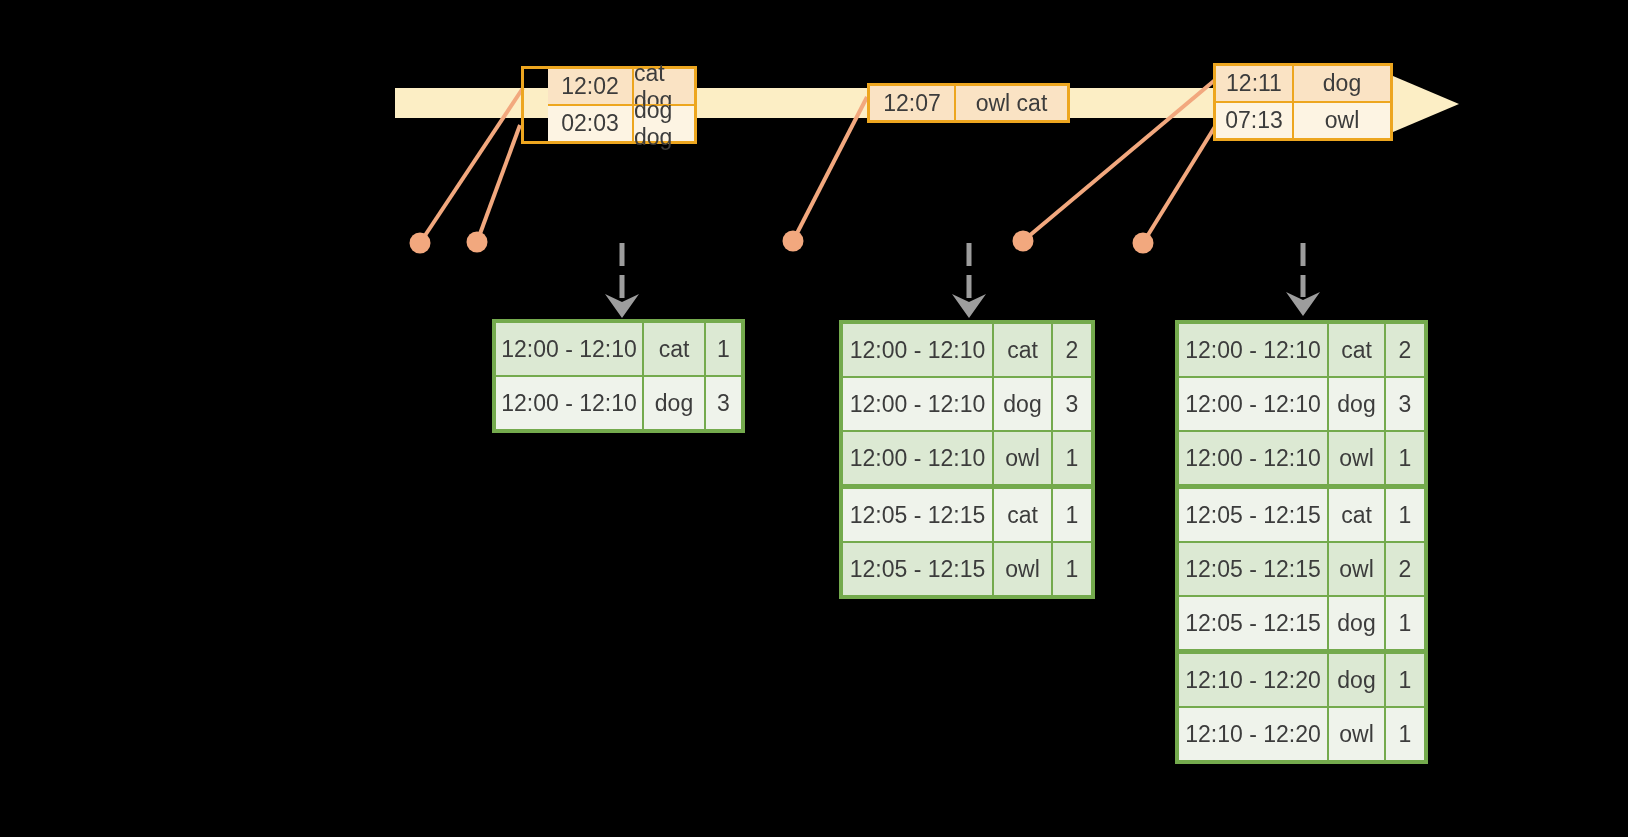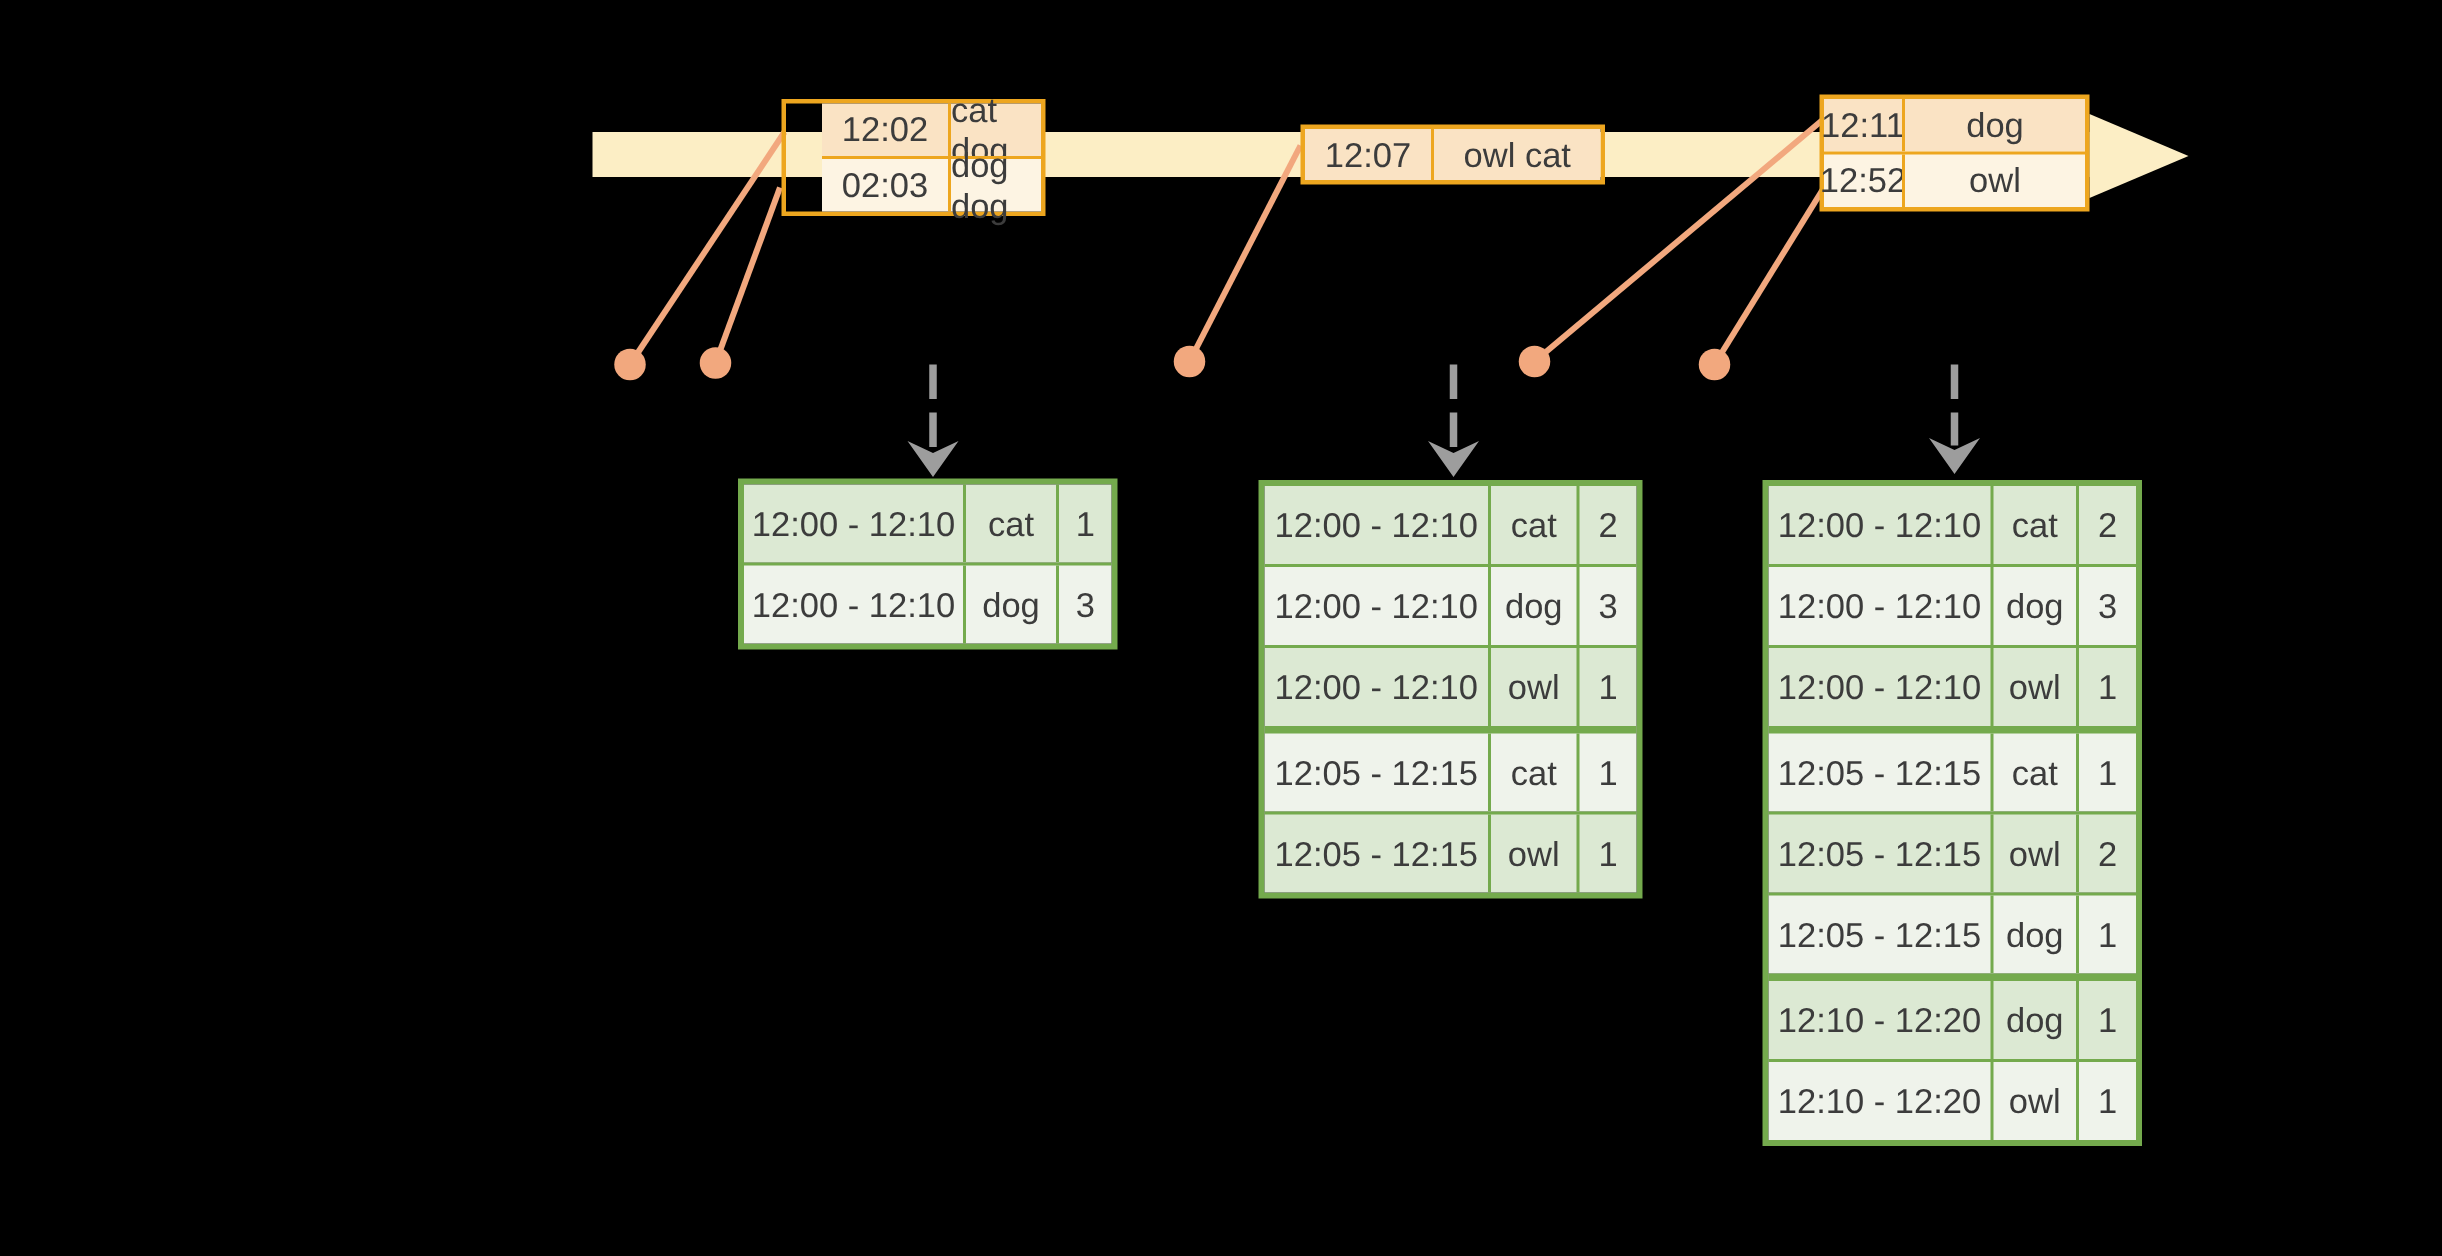--- a/index.html
+++ b/index.html
@@ -24,21 +24,21 @@
     display:flex;flex-direction:column;box-sizing:border-box;
   }
   .erow{display:flex;background:var(--event-row-light,#FDF4E3);}
   .erow.dark{background:var(--event-row-dark,#FAE3C4);}
   .erow + .erow{border-top:2px solid var(--event-border,#EDA61F);}
   .ecell{display:flex;align-items:center;justify-content:center;height:35px;box-sizing:border-box;}
   .ecell.words{flex:1;border-left:2px solid var(--event-border,#EDA61F);}
   #et1 .ecell.time{width:84px;}
   #et2 .ecell.time{width:84px;}
   #et2 .ecell{height:34px;}
-  #et3 .ecell.time{width:52px;text-align:right;}
+  #et3 .ecell.time{width:76px;text-align:right;}
   #et1{left:521px;top:66px;width:176px;padding-left:24px;}
   #et2{left:867px;top:83px;width:203px;}
   #et3{left:1213px;top:63px;width:180px;}
 
   
   .gtable{
     position:absolute;z-index:2;
     border:4px solid var(--result-border,#74AA4D);
     display:flex;flex-direction:column;box-sizing:border-box;
   }
@@ -115,21 +115,21 @@
     </div>
 
   <div id="et3" class="etable">
 
       <div class="erow dark">
         <div class="ecell time">12:11</div>
         <div class="ecell words">dog</div>
       </div>
 
       <div class="erow">
-        <div class="ecell time">12:52</div>
+        <div class="ecell time">07:13</div>
         <div class="ecell words">owl</div>
       </div>
     </div>
 
   <div id="gt1" class="gtable">
 
       <div class="grow dark">
         <div class="gcell c-window">12:00 - 12:10</div>
         <div class="gcell c-word">cat</div>
         <div class="gcell count">1</div>

